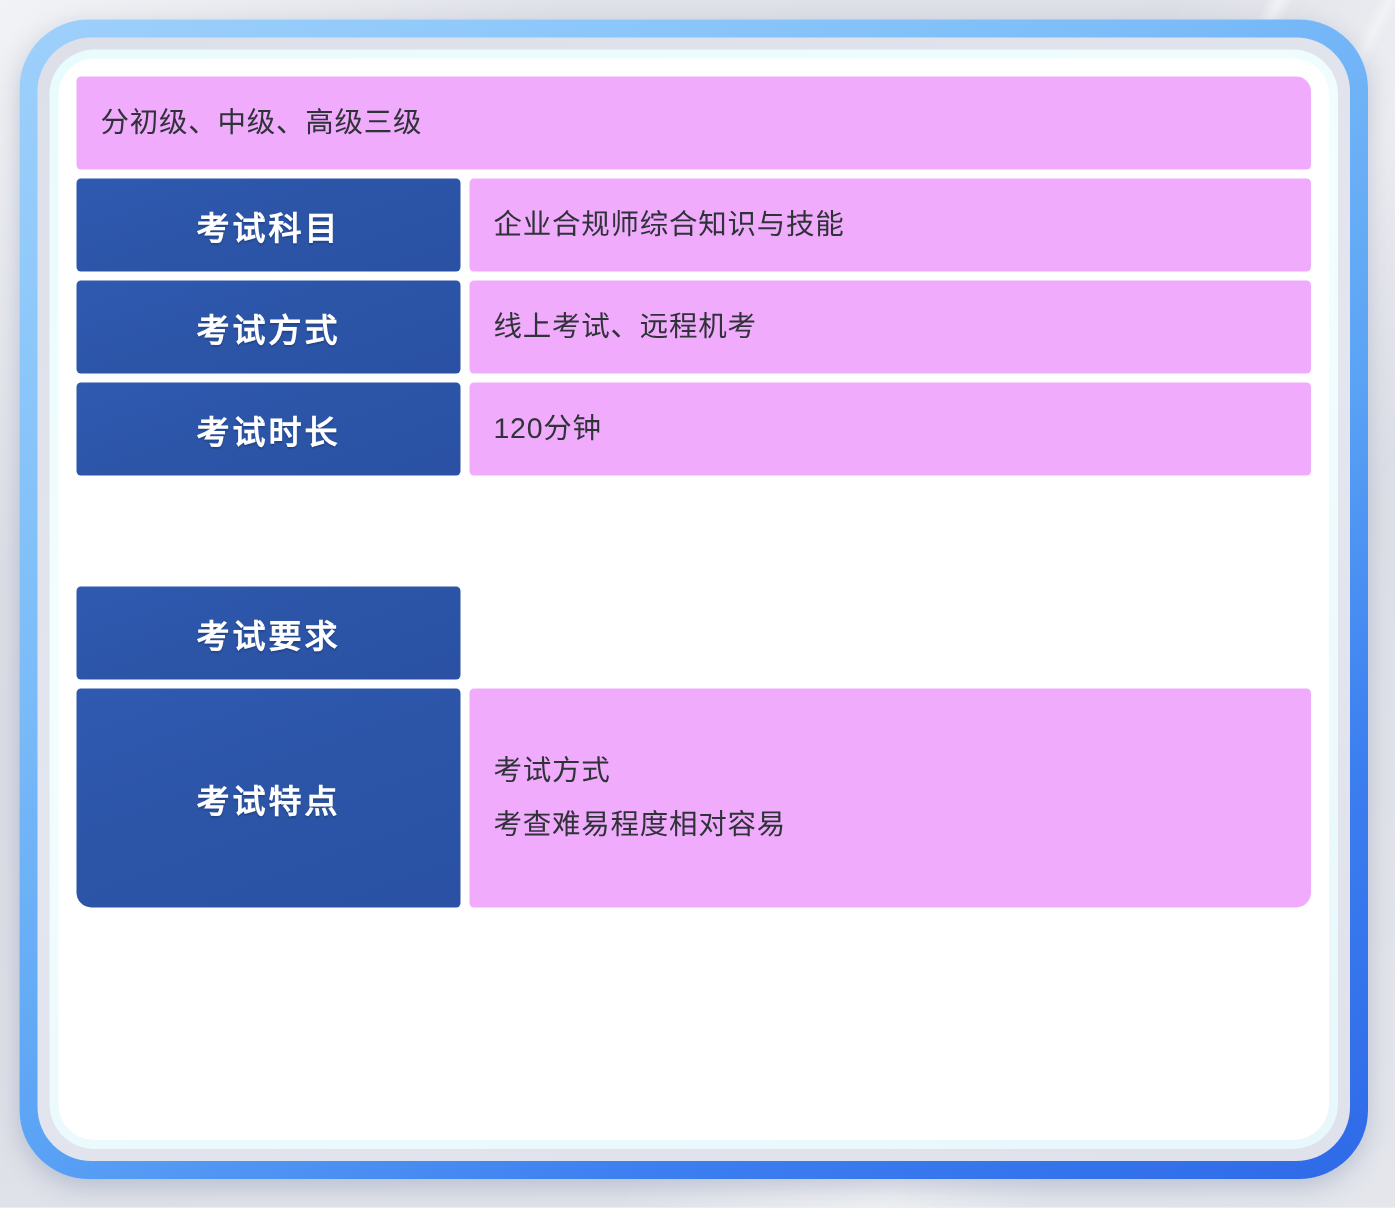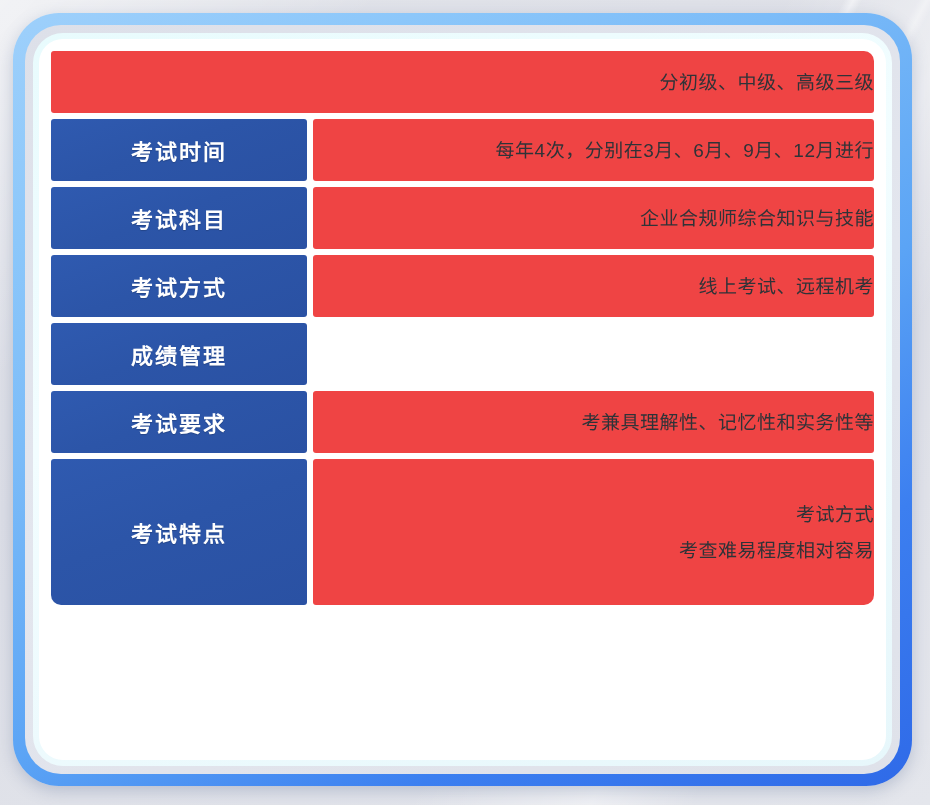--- a/index.html
+++ b/index.html
@@ -111,30 +111,31 @@
     font-size: 22px;
     letter-spacing: 2px;
     display: flex;
     align-items: center;
     justify-content: center;
     border-radius: 3px;
     text-shadow: 0 1px 1px rgba(0,0,0,0.18);
   }
   .cell-value {
     flex: 1 1 auto;
-    background: #ef4444;
+    background: #f0abfc;
     color: #2f3338;
     font-size: 19px;
     display: flex;
     flex-direction: column;
-    align-items: flex-end;
+    align-items: flex-start;
     justify-content: center;
     border-radius: 3px;
     letter-spacing: 0.5px;
     line-height: 1.0;
+    padding-left: 16px;
   }
   .cell-value .vline {
     display: block;
     line-height: 1.0;
   }
   .cell-value.multi .vline + .vline { margin-top: 17px; }
 
   
   .info-row:first-child .cell-label { border-top-left-radius: 10px; }
   .info-row:first-child .cell-value { border-top-right-radius: 10px; }
@@ -152,45 +153,41 @@
       <div class="frame-inner">
 
         <div class="info-table">
 
         <div class="info-row row-normal">
               <div class="cell-value">
                 <span class="vline">分初级、中级、高级三级</span>
               </div>
             </div>
             <div class="info-row row-normal">
-              <div class="cell-label">考试时间</div>
-              <div class="cell-value">
-                <span class="vline">每年4次，分别在3月、6月、9月、12月进行</span>
-              </div>
-            </div>
-            <div class="info-row row-normal">
               <div class="cell-label">考试科目</div>
               <div class="cell-value">
                 <span class="vline">企业合规师综合知识与技能</span>
               </div>
             </div>
             <div class="info-row row-normal">
               <div class="cell-label">考试方式</div>
               <div class="cell-value">
                 <span class="vline">线上考试、远程机考</span>
               </div>
             </div>
             <div class="info-row row-normal">
-              <div class="cell-label">成绩管理</div>
+              <div class="cell-label">考试时长</div>
+              <div class="cell-value">
+                <span class="vline">120分钟</span>
+              </div>
+            </div>
+            <div class="info-row row-normal">
             </div>
             <div class="info-row row-normal">
               <div class="cell-label">考试要求</div>
-              <div class="cell-value">
-                <span class="vline">考兼具理解性、记忆性和实务性等</span>
-              </div>
             </div>
             <div class="info-row row-tall">
               <div class="cell-label">考试特点</div>
               <div class="cell-value multi">
                 <span class="vline">考试方式</span>
                 <span class="vline">考查难易程度相对容易</span>
               </div>
             </div>
           </div>
 

